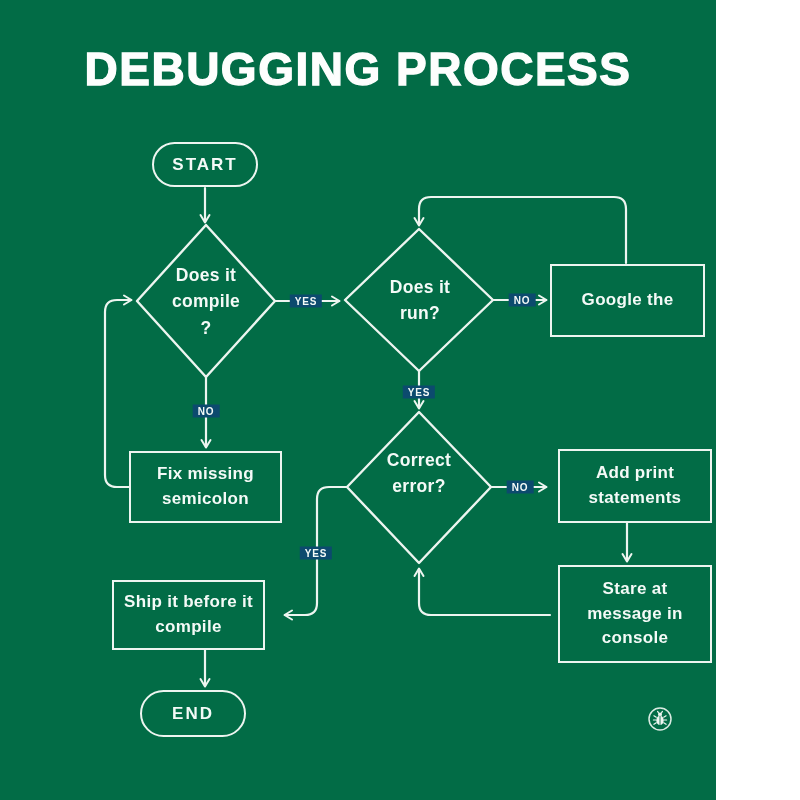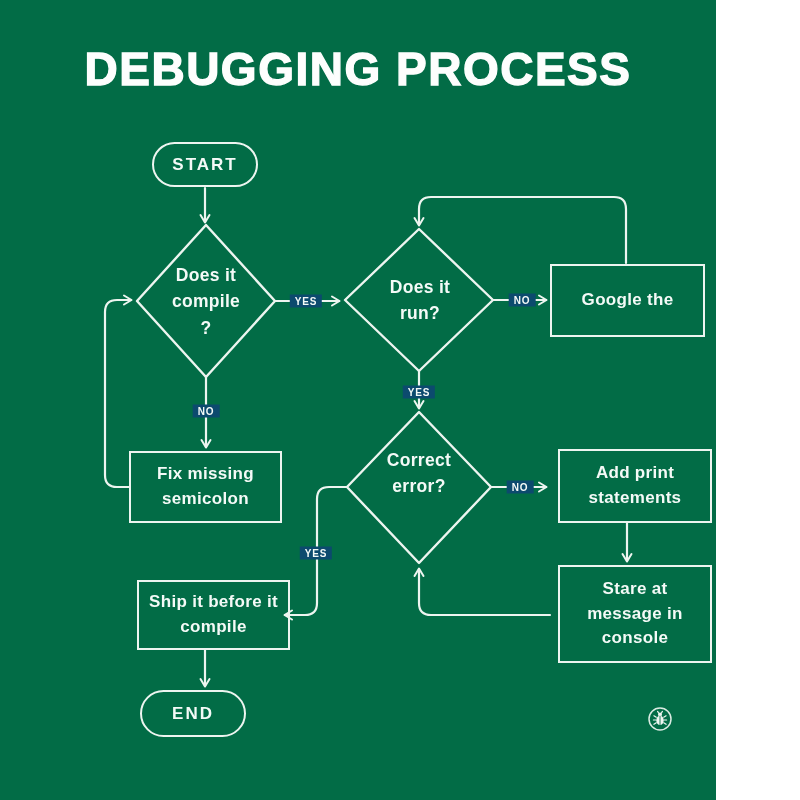--- a/index.html
+++ b/index.html
@@ -128,21 +128,21 @@
   </div>
   <div class="node box" style="left:550px;top:449px;width:154px;height:74px;margin-left:8px;">
     <div>Add print</div>
     <div>statements</div>
   </div>
   <div class="node box" style="left:550px;top:565px;width:154px;height:98px;margin-left:8px;">
     <div>Stare at</div>
     <div>message in</div>
     <div>console</div>
   </div>
-  <div class="node box" style="left:137px;top:580px;width:153px;height:70px;">
+  <div class="node box" style="left:112px;top:580px;width:153px;height:70px;">
     <div>Ship it before it</div>
     <div>compile</div>
   </div>
 
   <div class="lbl" style="left:306px;top:301px;">YES</div>
   <div class="lbl" style="left:522px;top:300px;">NO</div>
   <div class="lbl" style="left:206px;top:411px;">NO</div>
   <div class="lbl" style="left:419px;top:392px;">YES</div>
   <div class="lbl" style="left:520px;top:487px;">NO</div>
   <div class="lbl" style="left:316px;top:553px;">YES</div>

